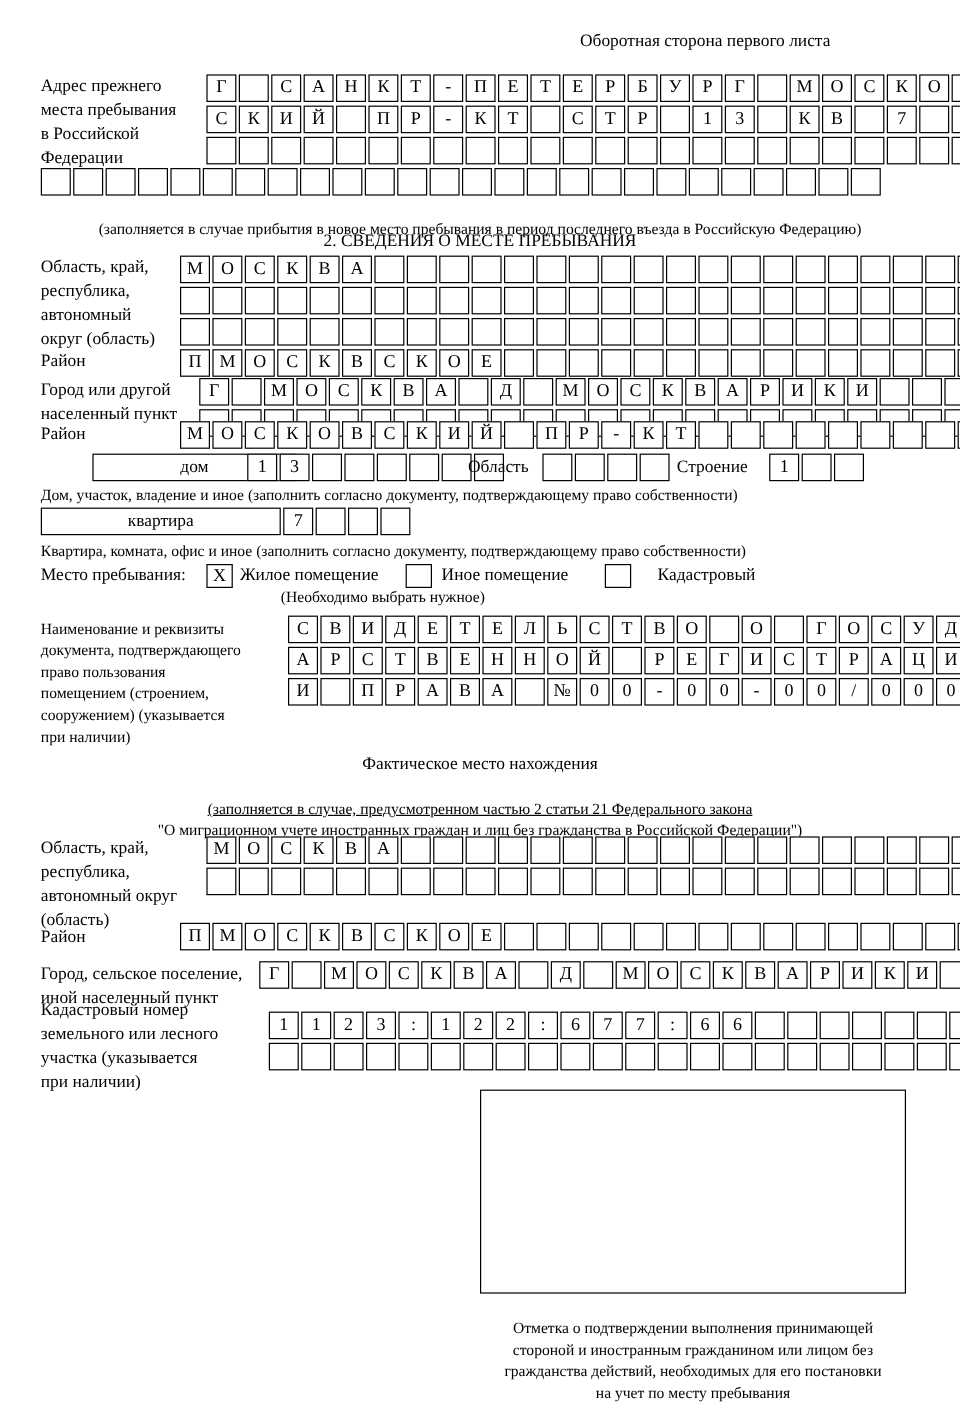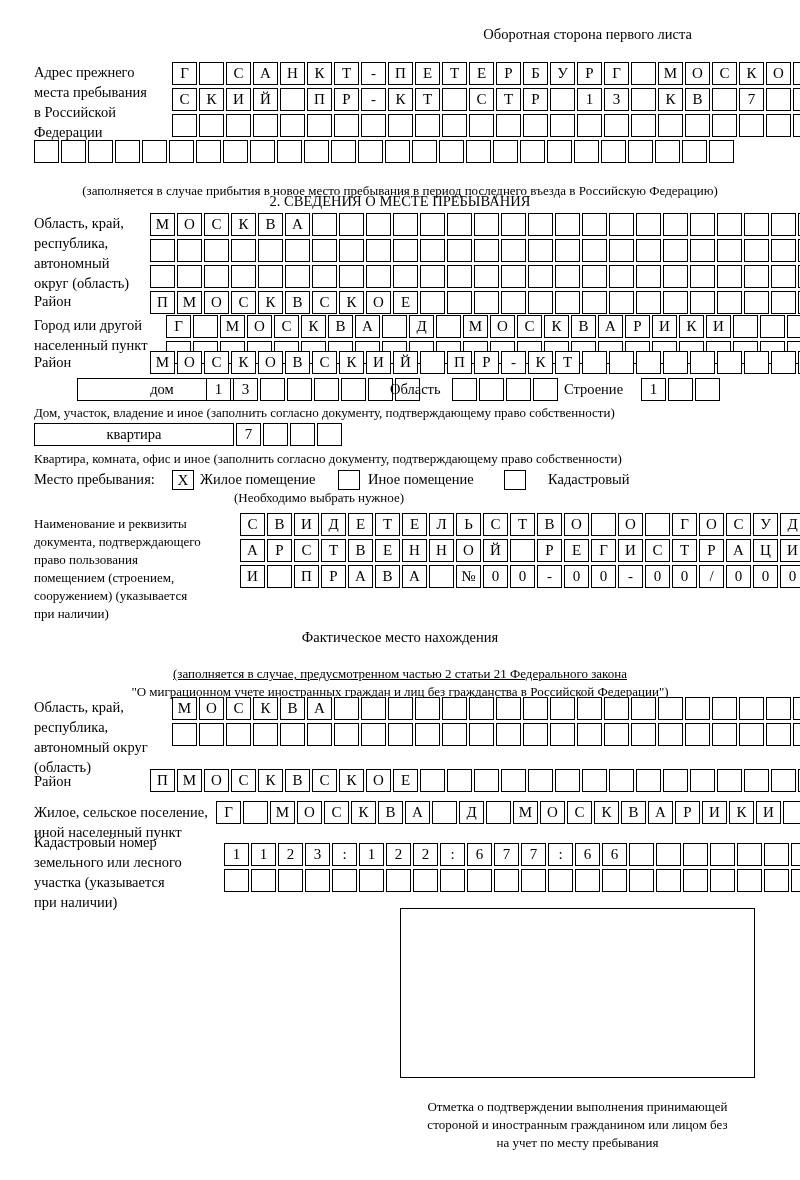--- a/index.html
+++ b/index.html
@@ -629,21 +629,21 @@
       <div class="cell"></div>
       <div class="cell"></div>
       <div class="cell"></div>
       <div class="cell"></div>
       <div class="cell"></div>
       <div class="cell"></div>
       <div class="cell"></div>
     </div>
 
   <div class="abs label" style="left:34px; top:802px; width:180px;">
-    <div>Жилое, сельское поселение,</div>
+    <div>Город, сельское поселение,</div>
     <div>иной населенный пункт</div>
   </div>
   <div class="boxrow" id="al-city" style="left:216px; top:801px;">
       <div class="cell filled">Г</div>
       <div class="cell"></div>
       <div class="cell filled">М</div>
       <div class="cell filled">О</div>
       <div class="cell filled">С</div>
       <div class="cell filled">К</div>
       <div class="cell filled">В</div>
@@ -716,16 +716,17 @@
       <div class="cell"></div>
       <div class="cell"></div>
       <div class="cell"></div>
       <div class="cell"></div>
     </div>
 
   <div class="big-box abs" style="left:400px; top:908px; width:355px; height:170px;"></div>
   <div class="abs label-sm center" style="left:395px; top:1086px; width:365px;">
     <div>Отметка о подтверждении выполнения принимающей</div>
     <div>стороной и иностранным гражданином или лицом без</div>
+    <div>гражданства действий, необходимых для его постановки</div>
     <div>на учет по месту пребывания</div>
   </div>
 
 </div>
 
 </body></html>

